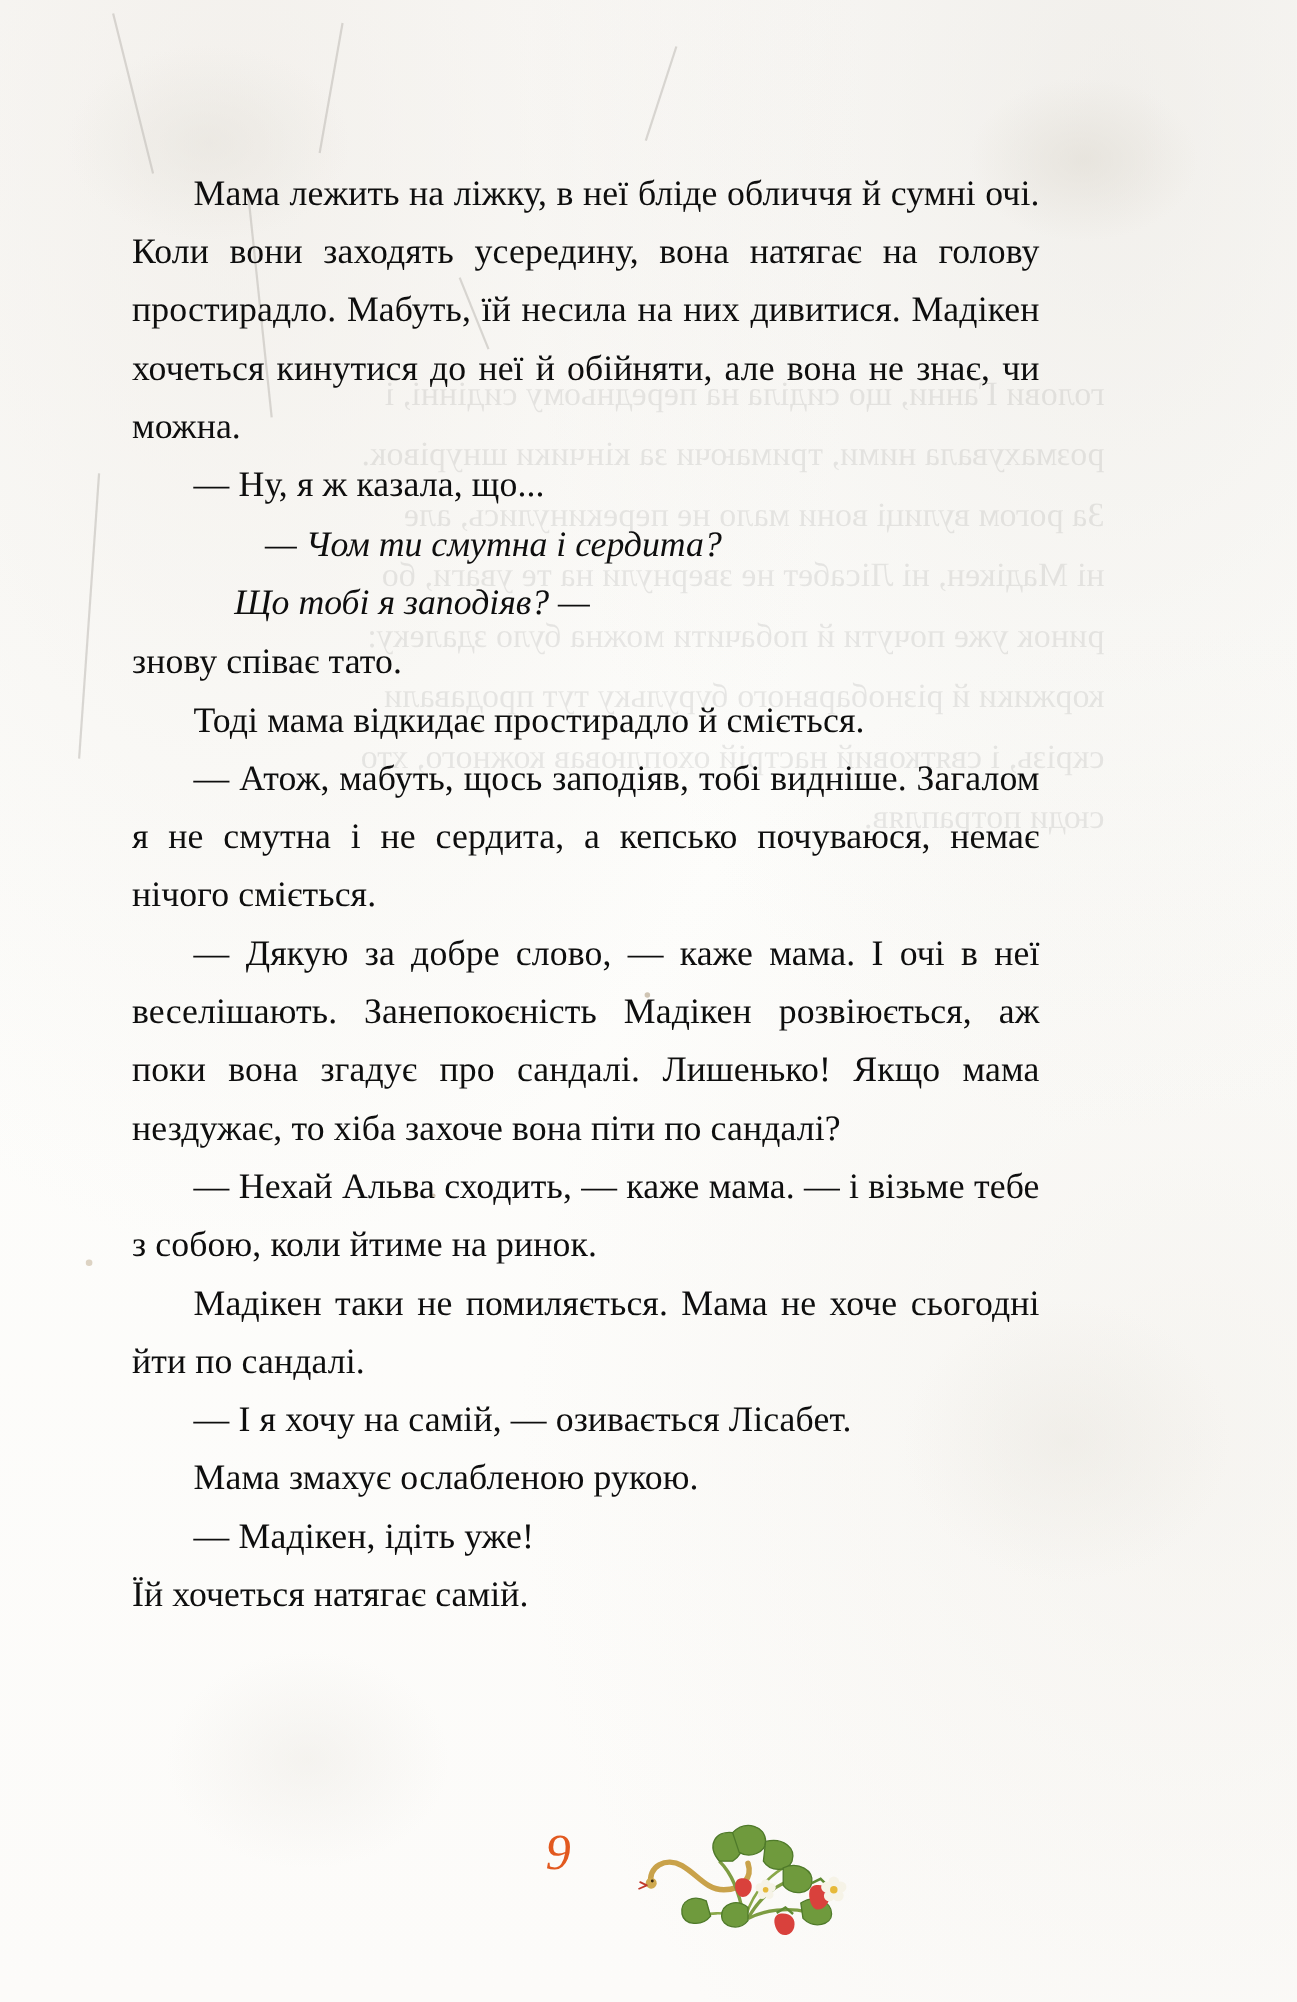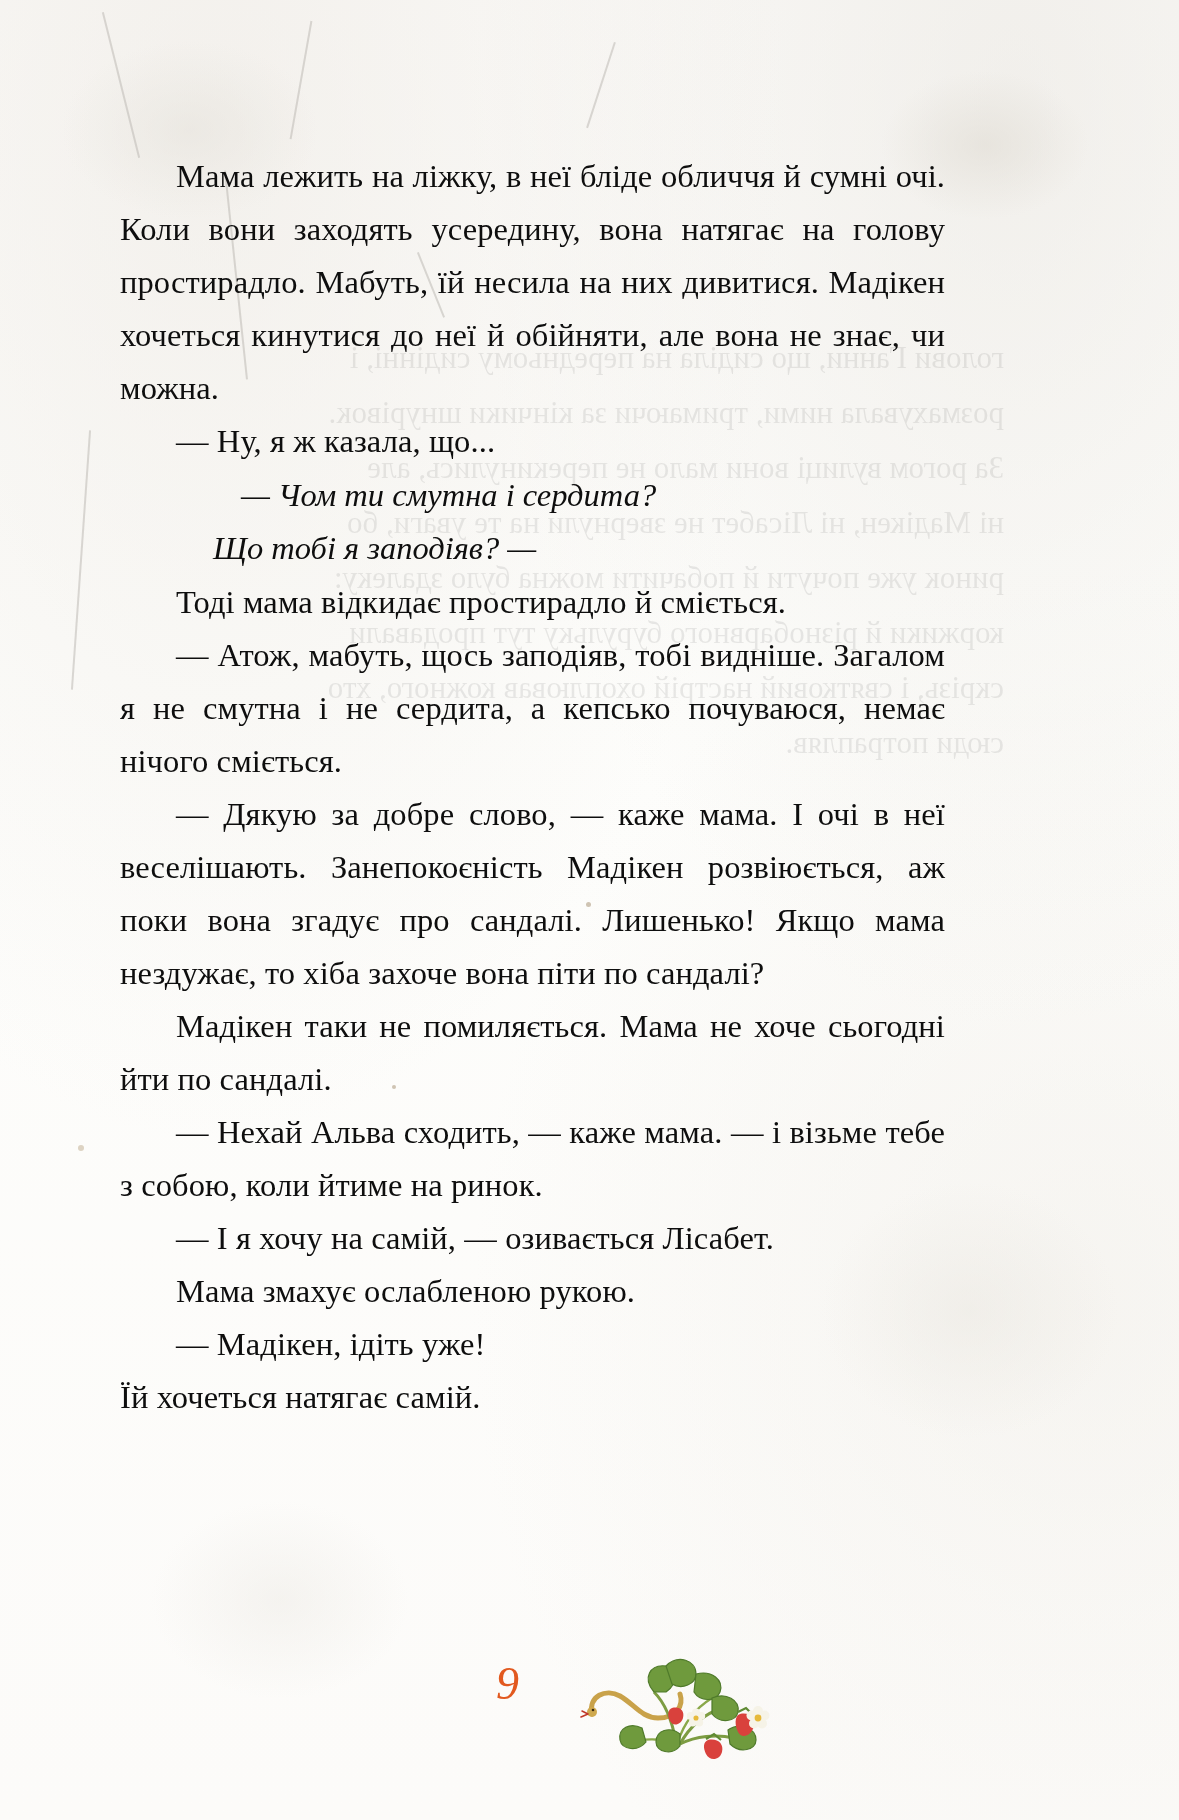--- a/index.html
+++ b/index.html
@@ -164,25 +164,26 @@
 
 <div class="textcol">
   <p>Мама лежить на ліжку, в неї бліде обличчя й сумні очі. Коли вони заходять усередину, вона натягає на голову простирадло. Мабуть, їй несила на них дивитися. Мадікен хочеться кинутися до неї й обійняти, але вона не знає, чи можна.</p>
   <p>— Ну, я ж казала, що...</p>
 
   <div class="verse">
     <span class="l1">— Чом ти смутна і сердита?</span>
     <span class="l2">Що тобі я заподіяв? —</span>
   </div>
 
+  <p class="noindent">знову співає тато.</p>
   <p>Тоді мама відкидає простирадло й сміється.</p>
   <p>— Атож, мабуть, щось заподіяв, тобі видніше. Загалом я не смутна і не сердита, а кепсько почуваюся, немає нічого сміється.</p>
   <p>— Дякую за добре слово, — каже мама. І очі в неї веселішають. Занепокоєність Мадікен розвіюється, аж поки вона згадує про сандалі. Лишенько! Якщо мама нездужає, то хіба захоче вона піти по сандалі?</p>
+  <p>— Нехай Альва сходить, — каже мама. — і візьме тебе з собою, коли йтиме на ринок.</p>
   <p>Мадікен таки не помиляється. Мама не хоче сьогодні йти по сандалі.</p>
-  <p>— Нехай Альва сходить, — каже мама. — і візьме тебе з собою, коли йтиме на ринок.</p>
   <p>— І я хочу на самій, — озивається Лісабет.</p>
   <p>Мама змахує ослабленою рукою.</p>
   <p>— Мадікен, ідіть уже!</p>
   <p class="noindent">Їй хочеться натягає самій.</p>
 </div>
 
 <div class="footer">
   <div class="pagenum">9</div>
 
   <svg class="vignette" viewBox="0 0 220 140">

